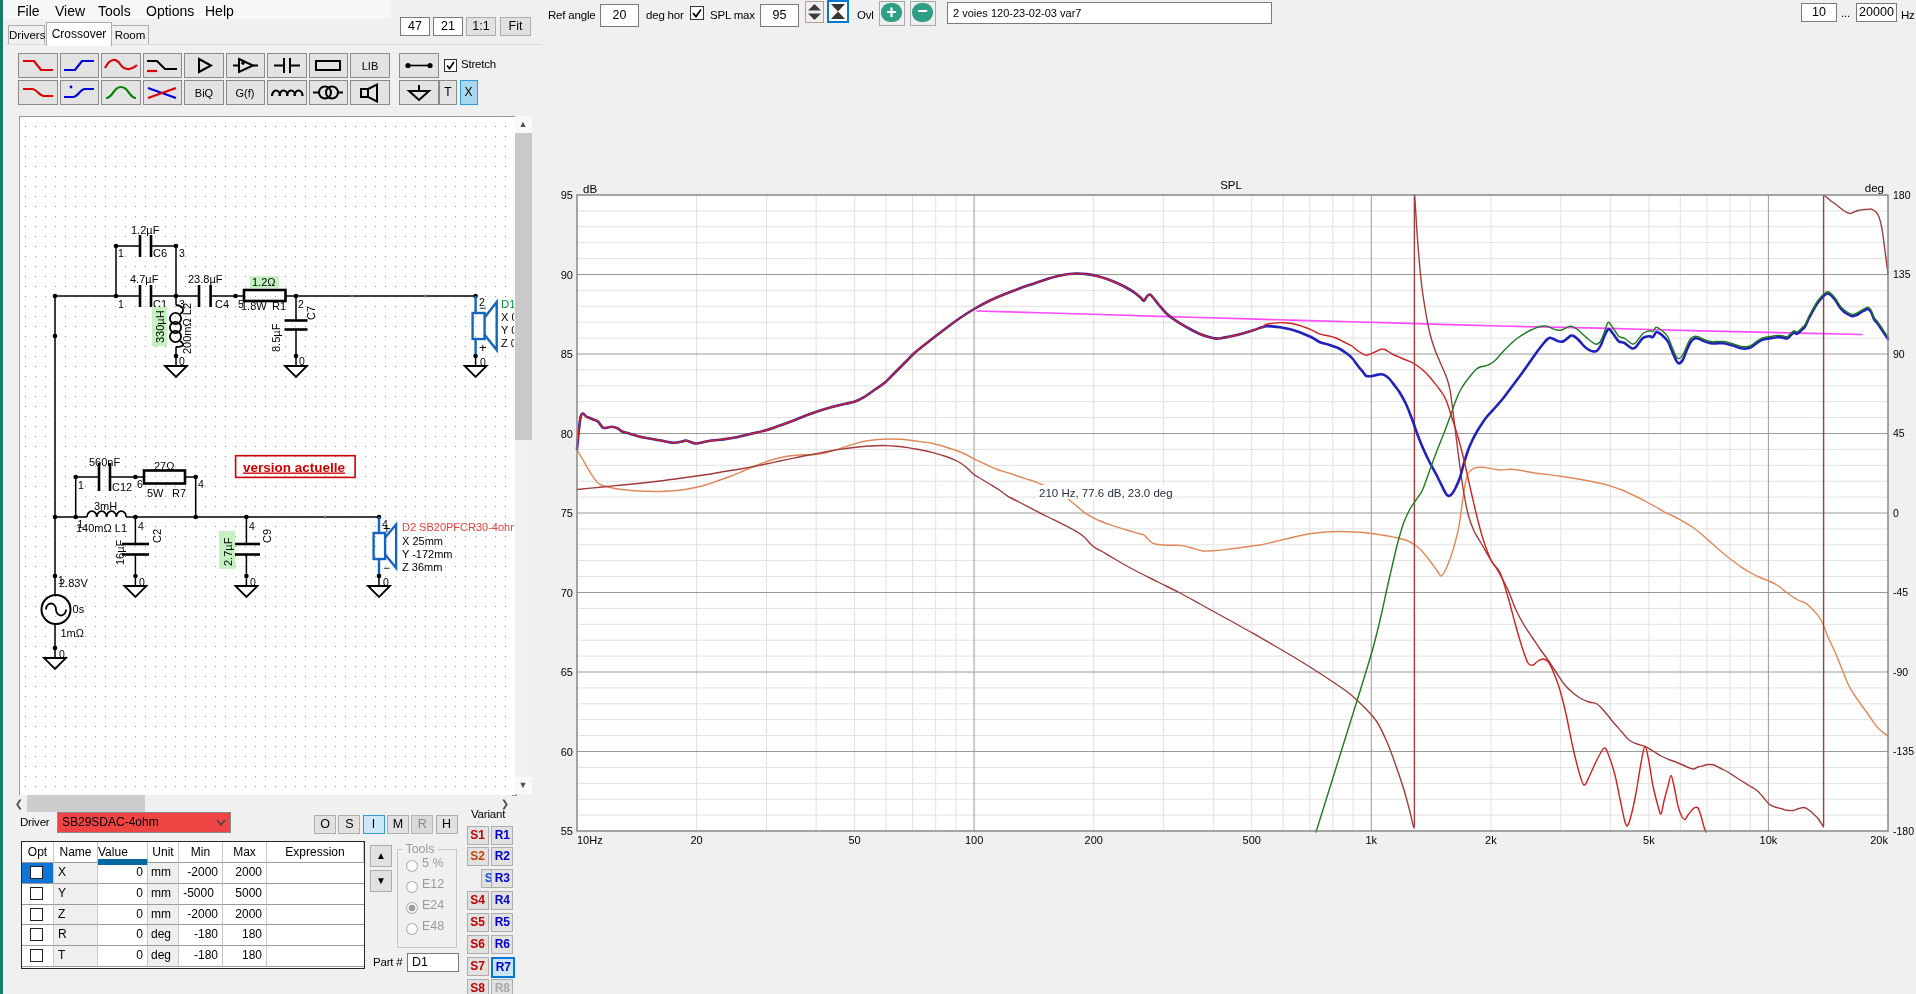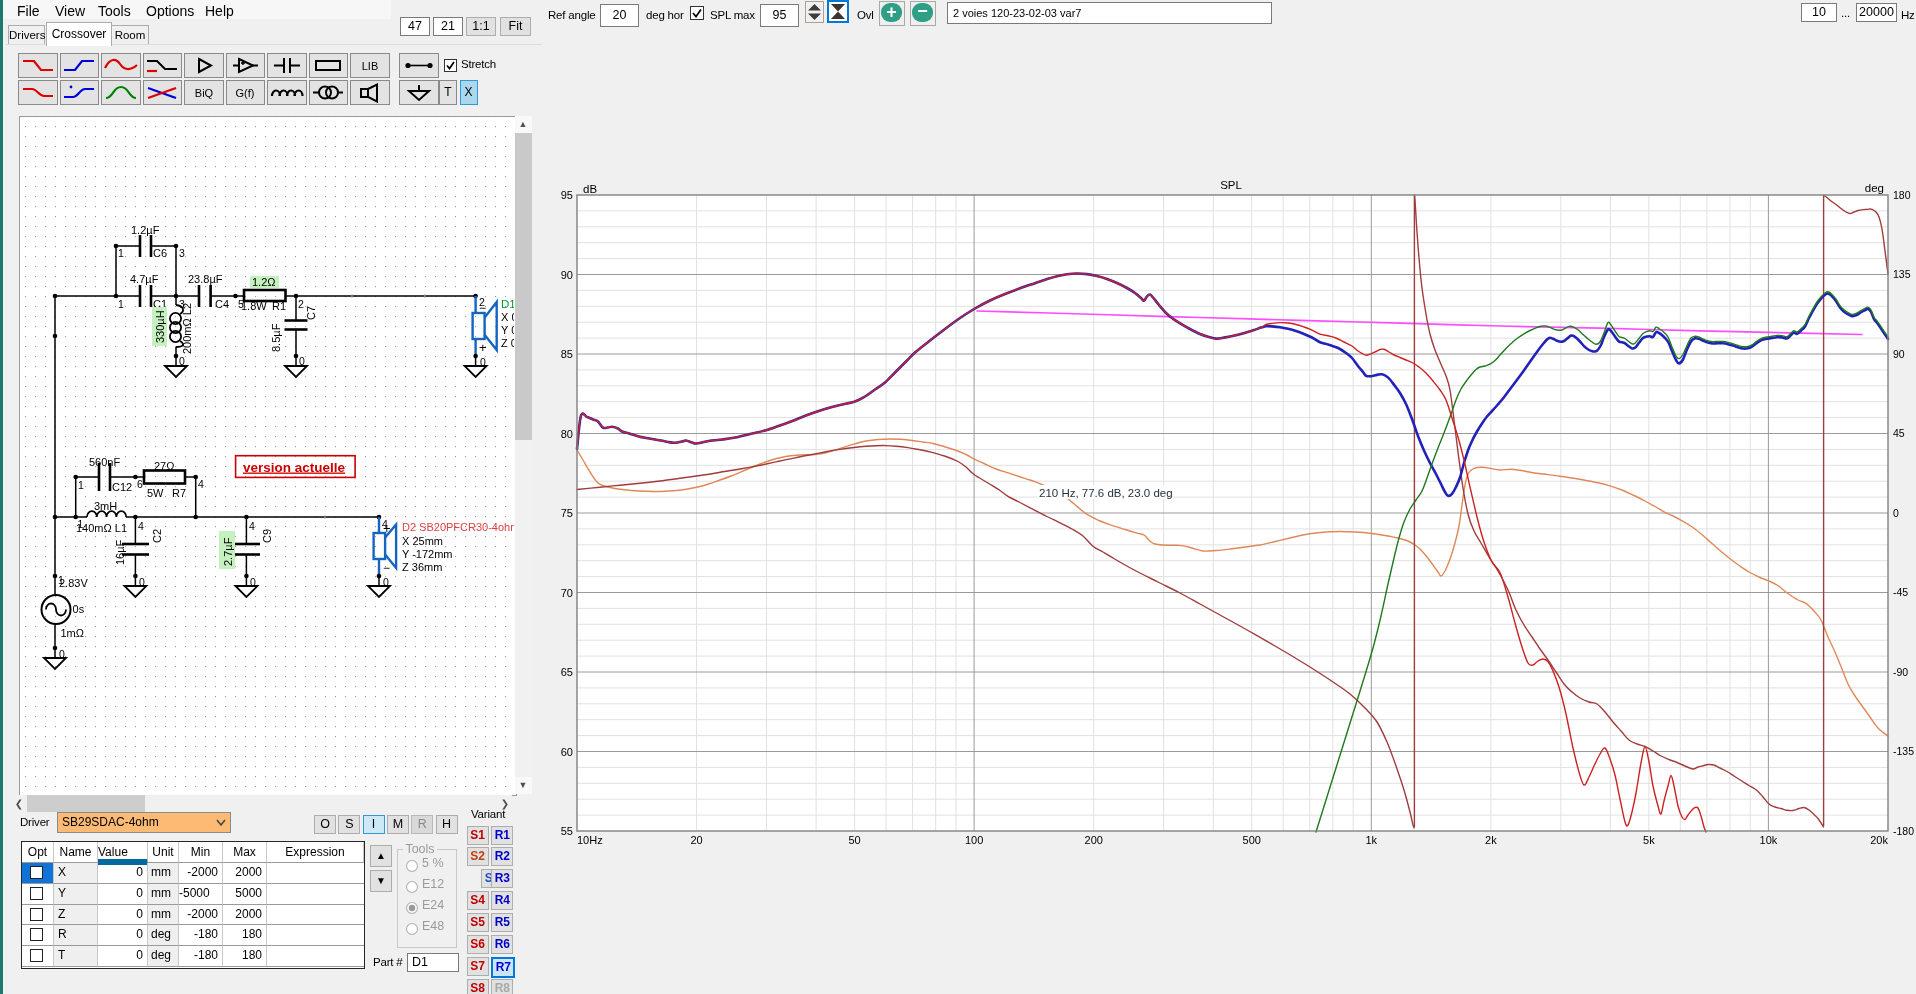--- a/index.html
+++ b/index.html
@@ -329,21 +329,21 @@
 </svg>
 <div style="position:absolute;left:514.5px;top:116px;width:17px;height:678px;background:#f1f1f1"></div>
 <div style="position:absolute;left:514.5px;top:116px;width:17px;height:17px;background:#f9f9f9;color:#505050;font-size:9px;text-align:center;line-height:17px">▲</div>
 <div style="position:absolute;left:514.5px;top:777px;width:17px;height:17px;background:#f9f9f9;color:#505050;font-size:9px;text-align:center;line-height:17px">▼</div>
 <div style="position:absolute;left:514.5px;top:133px;width:17px;height:307px;background:#c9c9c9"></div>
 <div style="position:absolute;left:12px;top:795px;width:500px;height:17px;background:#f0f0f0"></div>
 <div style="position:absolute;left:12px;top:795px;width:14px;height:17px;color:#505050;font-size:10px;text-align:center;line-height:17px">❮</div>
 <div style="position:absolute;left:498px;top:795px;width:14px;height:17px;color:#505050;font-size:10px;text-align:center;line-height:17px">❯</div>
 <div style="position:absolute;left:27px;top:795px;width:118px;height:17px;background:#cdcdcd"></div>
 <div class="lbl" style="left:20px;top:816px">Driver</div>
-<div style="position:absolute;left:57px;top:812px;width:168px;height:19px;background:#fdba74;border:1px solid #8a8a8a;font-size:12px;line-height:19px;padding-left:4px">SB29SDAC-4ohm<svg style="position:absolute;right:4px;top:6px" width="10" height="7" viewBox="0 0 10 7">
+<div style="position:absolute;left:57px;top:812px;width:168px;height:19px;background:#ef4444;border:1px solid #8a8a8a;font-size:12px;line-height:19px;padding-left:4px">SB29SDAC-4ohm<svg style="position:absolute;right:4px;top:6px" width="10" height="7" viewBox="0 0 10 7">
       <path d="M1,1 L5,6 L9,1" stroke="#444" stroke-width="1.5" fill="none"></path>
     </svg></div>
 <div style="position:absolute;left:314.0px;top:815px;width:20px;height:17px;background:#e1e1e1;border:1px solid #adadad;font-size:12.5px;text-align:center;line-height:17px">O</div>
 <div style="position:absolute;left:338.3px;top:815px;width:20px;height:17px;background:#e1e1e1;border:1px solid #adadad;font-size:12.5px;text-align:center;line-height:17px">S</div>
 <div style="position:absolute;left:362.6px;top:815px;width:20px;height:17px;background:#cde8f6;border:1px solid #3399d6;font-size:12.5px;text-align:center;line-height:17px">I</div>
 <div style="position:absolute;left:386.9px;top:815px;width:20px;height:17px;background:#e1e1e1;border:1px solid #adadad;font-size:12.5px;text-align:center;line-height:17px">M</div>
 <div style="position:absolute;left:411.2px;top:815px;width:20px;height:17px;color:#8a8a8a;background:#d9d9d9;border:1px solid #b8b8b8;font-size:12.5px;text-align:center;line-height:17px">R</div>
 <div style="position:absolute;left:435.5px;top:815px;width:20px;height:17px;background:#e1e1e1;border:1px solid #adadad;font-size:12.5px;text-align:center;line-height:17px">H</div>
 <div style="position:absolute;left:21px;top:841px;width:342px;height:126px;border:1.6px solid #262626;background:#fff;font-size:12px">
     <div style="position:absolute;left:0px;top:0;width:32px;height:21px;border-right:1px solid #c8c8c8;border-bottom:1px solid #9a9a9a;box-sizing:border-box;text-align:center;line-height:21px">Opt</div>
@@ -364,21 +364,21 @@
       <div style="position:absolute;left:201px;top:0;width:44px;height:20.8px;border-right:1px solid #c8c8c8;border-bottom:1px solid #9a9a9a;box-sizing:border-box;text-align:right;padding-right:4px;line-height:19px">2000</div>
       <div style="position:absolute;left:245px;top:0;width:97px;height:20.8px;border-bottom:1px solid #9a9a9a;box-sizing:border-box"></div>
     </div>
     <div style="position:absolute;left:0;top:41.8px;width:342px;height:20.8px">
       <div style="position:absolute;left:0;top:0;width:32px;height:20.8px;border-right:1px solid #c8c8c8;border-bottom:1px solid #9a9a9a;box-sizing:border-box;background:#fff;">
         <div style="position:absolute;left:8px;top:3px;width:11px;height:11px;background:#fff;border:1.6px solid #222"></div>
       </div>
       <div style="position:absolute;left:32px;top:0;width:44px;height:20.8px;border-right:1px solid #c8c8c8;border-bottom:1px solid #9a9a9a;box-sizing:border-box;background:#efefef;padding-left:4px;line-height:19px">Y</div>
       <div style="position:absolute;left:76px;top:0;width:50px;height:20.8px;border-right:1px solid #c8c8c8;border-bottom:1px solid #9a9a9a;box-sizing:border-box;text-align:right;padding-right:4px;line-height:19px">0</div>
       <div style="position:absolute;left:126px;top:0;width:31px;height:20.8px;border-right:1px solid #c8c8c8;border-bottom:1px solid #9a9a9a;box-sizing:border-box;background:#efefef;padding-left:3px;line-height:19px">mm</div>
-      <div style="position:absolute;left:157px;top:0;width:44px;height:20.8px;border-right:1px solid #c8c8c8;border-bottom:1px solid #9a9a9a;box-sizing:border-box;text-align:left;padding-right:4px;line-height:19px">-5000</div>
+      <div style="position:absolute;left:157px;top:0;width:44px;height:20.8px;border-right:1px solid #c8c8c8;border-bottom:1px solid #9a9a9a;box-sizing:border-box;text-align:center;padding-right:4px;line-height:19px">-5000</div>
       <div style="position:absolute;left:201px;top:0;width:44px;height:20.8px;border-right:1px solid #c8c8c8;border-bottom:1px solid #9a9a9a;box-sizing:border-box;text-align:right;padding-right:4px;line-height:19px">5000</div>
       <div style="position:absolute;left:245px;top:0;width:97px;height:20.8px;border-bottom:1px solid #9a9a9a;box-sizing:border-box"></div>
     </div>
     <div style="position:absolute;left:0;top:62.6px;width:342px;height:20.8px">
       <div style="position:absolute;left:0;top:0;width:32px;height:20.8px;border-right:1px solid #c8c8c8;border-bottom:1px solid #9a9a9a;box-sizing:border-box;background:#fff;">
         <div style="position:absolute;left:8px;top:3px;width:11px;height:11px;background:#fff;border:1.6px solid #222"></div>
       </div>
       <div style="position:absolute;left:32px;top:0;width:44px;height:20.8px;border-right:1px solid #c8c8c8;border-bottom:1px solid #9a9a9a;box-sizing:border-box;background:#efefef;padding-left:4px;line-height:19px">Z</div>
       <div style="position:absolute;left:76px;top:0;width:50px;height:20.8px;border-right:1px solid #c8c8c8;border-bottom:1px solid #9a9a9a;box-sizing:border-box;text-align:right;padding-right:4px;line-height:19px">0</div>
       <div style="position:absolute;left:126px;top:0;width:31px;height:20.8px;border-right:1px solid #c8c8c8;border-bottom:1px solid #9a9a9a;box-sizing:border-box;background:#efefef;padding-left:3px;line-height:19px">mm</div>

